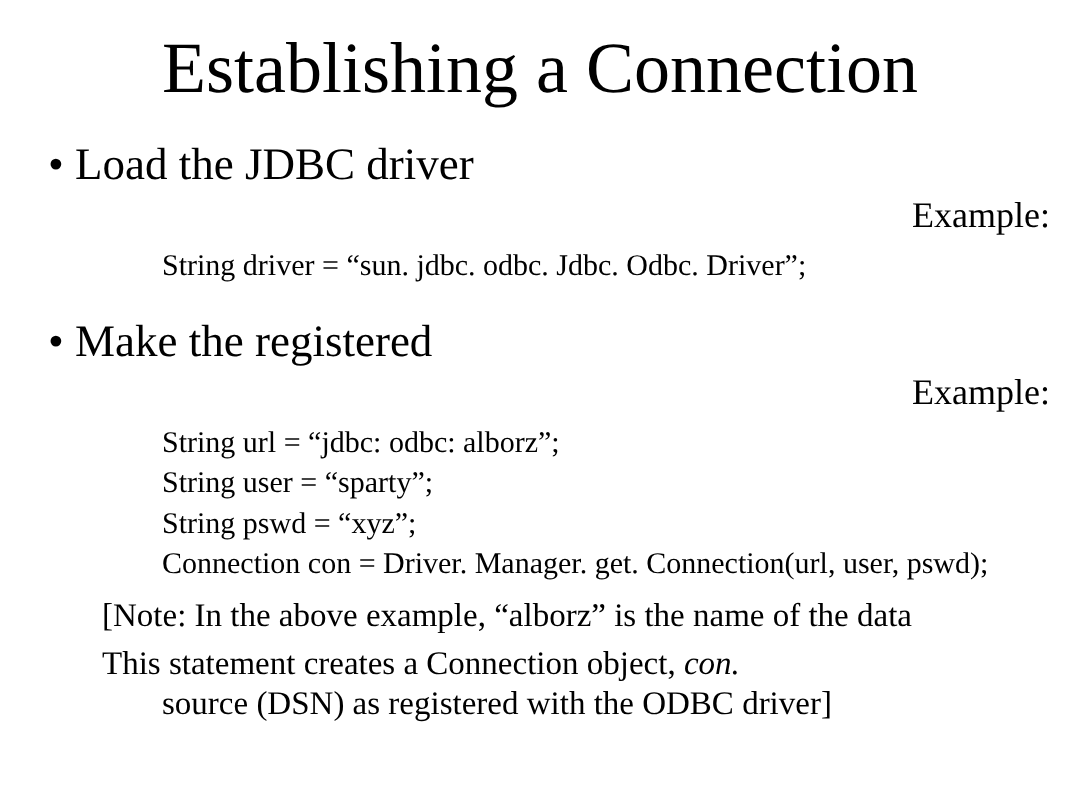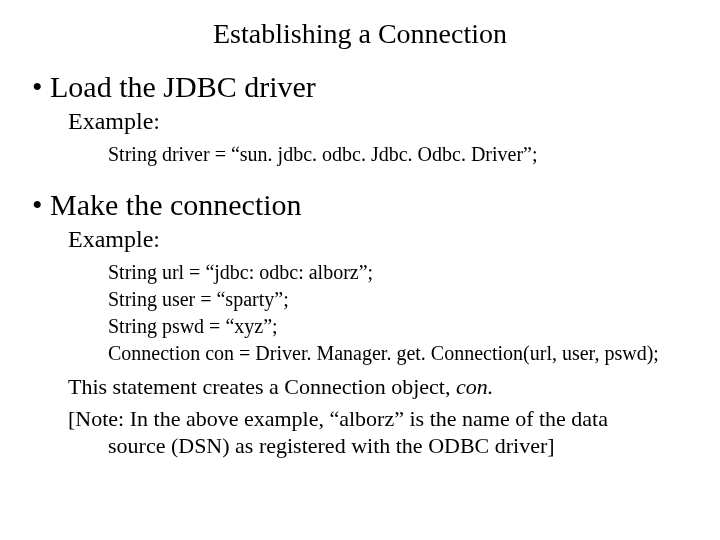--- a/index.html
+++ b/index.html
@@ -12,41 +12,42 @@
     color: #000;
   }
   .slide {
     position: relative;
     width: 720px;
     height: 540px;
     box-sizing: border-box;
   }
   .title {
     text-align: center;
-    font-size: 28px;
+    font-size: 48px;
     margin-top: 18px;
     margin-bottom: 14px;
   }
   .content {
     margin-left: 32px;
     margin-right: 20px;
   }
   .bullet {
     font-size: 30px;
     margin-top: 20px;
     margin-bottom: 2px;
   }
   .bullet::before {
     content: "• ";
   }
   .example {
     font-size: 24px;
     margin-left: 36px;
     margin-top: 4px;
     margin-bottom: 6px;
+    text-align: right;
   }
   .code {
     font-size: 20px;
     margin-left: 76px;
     line-height: 1.35;
     margin-top: 4px;
     margin-bottom: 6px;
   }
   .note {
     font-size: 22px;
@@ -77,33 +78,33 @@
   <div class="title">Establishing a Connection</div>
 
   <div class="content">
 
     <div class="bullet">Load the JDBC driver</div>
     <div class="example">Example:</div>
     <div class="code">
       <div>String driver = “sun. jdbc. odbc. Jdbc. Odbc. Driver”;</div>
     </div>
 
-    <div class="bullet">Make the connection</div>
+    <div class="bullet">Make the registered</div>
     <div class="example">Example:</div>
     <div class="code">
       <div>String url = “jdbc: odbc: alborz”;</div>
       <div>String user = “sparty”;</div>
       <div>String pswd = “xyz”;</div>
       <div>Connection con = Driver. Manager. get. Connection(url, user, pswd);</div>
     </div>
 
+    <div class="note">[Note:  In the above example, “alborz” is the name of the data</div>
     <div class="note">
       <span>This statement creates a Connection object, </span><span class="italic">con.</span>
     </div>
-    <div class="note">[Note:  In the above example, “alborz” is the name of the data</div>
     <div class="note-indent">source (DSN) as registered with the ODBC driver]</div>
 
   </div>
 
   <div class="footer">
     
     
   </div>
 
 </div>

